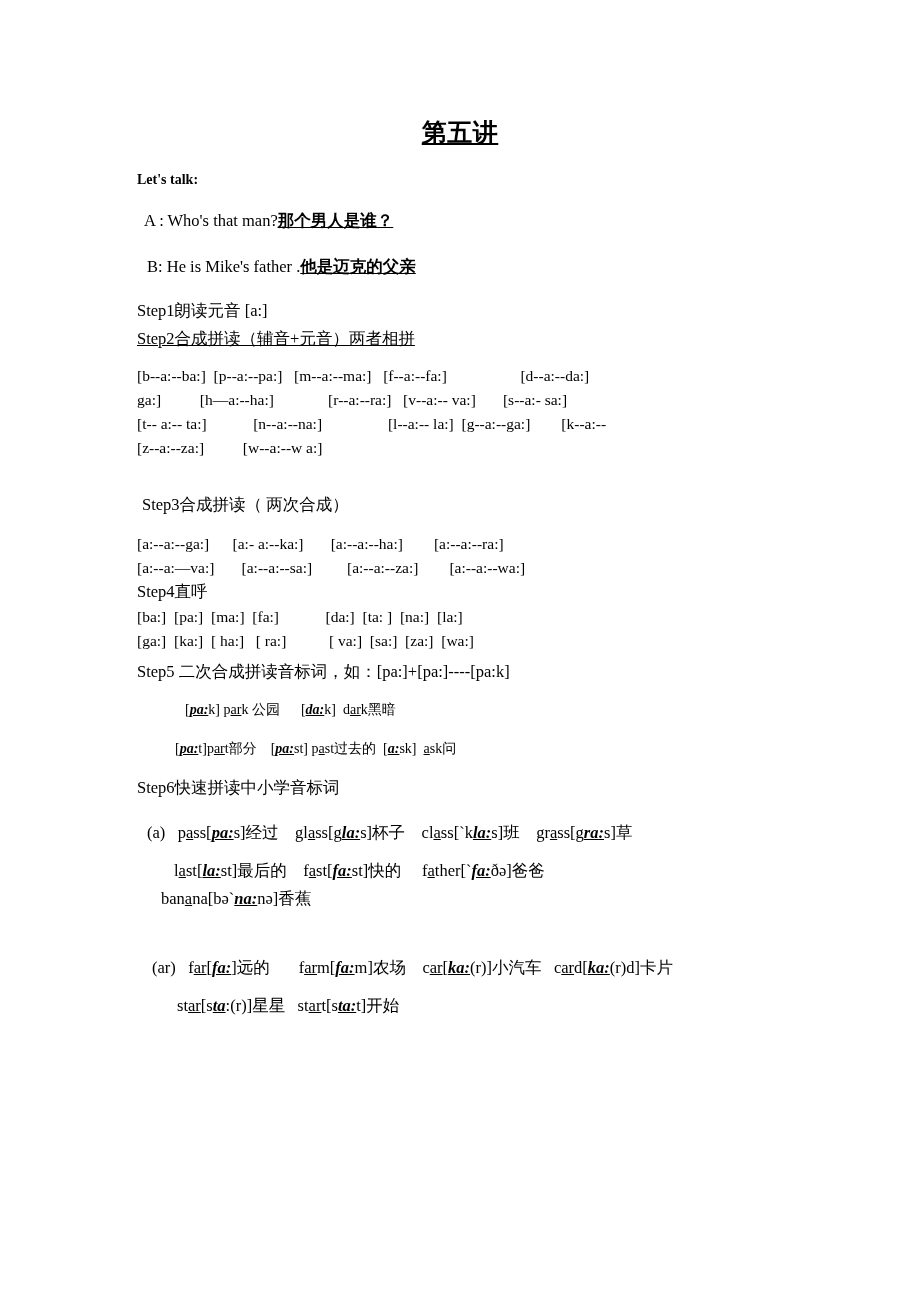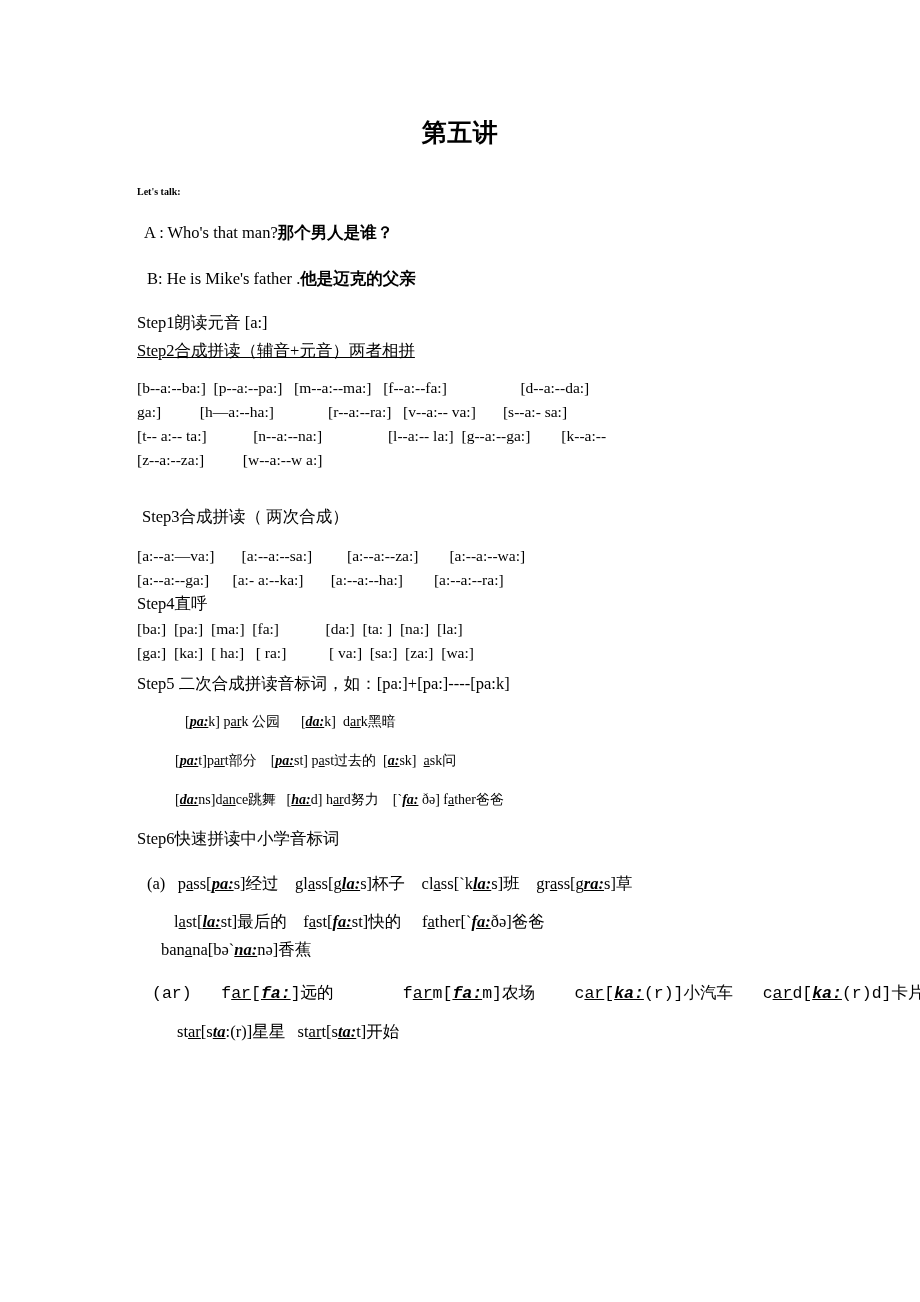--- a/index.html
+++ b/index.html
@@ -36,23 +36,23 @@
     font-size: 25px;
     line-height: 30px;
     margin-top: 118px;
     margin-bottom: 0;
     letter-spacing: 0.5px;
   }
 
   
   .lets-talk {
     font-weight: bold;
-    font-size: 10px;
+    font-size: 14px;
     line-height: 20px;
-    margin-top: 34px;
+    margin-top: 22px;
   }
   .dialog-line {
     font-size: 16.5px;
     line-height: 22px;
     margin-top: 20px;
     padding-left: 7px;
   }
   .dialog-line.second { margin-top: 24px; padding-left: 10px; }
 
   .step-head {
@@ -92,27 +92,27 @@
   .word-line.i2 { padding-left: 38px; }
 
   .sec-line {
     font-size: 16.5px;
     line-height: 24px;
     white-space: pre;
   }
   .sec-a { margin-top: 22px; padding-left: 10px; }
   .sec-a2 { margin-top: 14px; padding-left: 37px; }
   .sec-a3 { margin-top: 4px; padding-left: 24px; }
-  .sec-ar { margin-top: 20px; padding-left: 15px; font-family: Liberation Mono, monospace; }
+  .sec-ar { margin-top: 45px; padding-left: 15px; }
   .sec-ar2 { margin-top: 14px; padding-left: 40px; }
 
   
   .pb { font-weight: bold; font-style: italic; text-decoration: underline; }
   .ul { text-decoration: underline; }
-  .cn { font-family: "DejaVu Sans", "Liberation Sans", sans-serif; font-weight: bold; }
+  .cn { font-family: "DejaVu Sans", "Liberation Sans", sans-serif; font-weight: bold; text-decoration: underline; }
 </style>
 </head>
 <body>
 
 <div class="page">
   <div class="content">
 
     <h1 class="doc-title cn">第五讲</h1>
 
     <div class="lets-talk">Let's talk:</div>
@@ -133,36 +133,35 @@
     <div class="ph-block">
       <div class="ph-row">[b--a:--ba:]  [p--a:--pa:]   [m--a:--ma:]   [f--a:--fa:]                   [d--a:--da:]</div>
       <div class="ph-row">ga:]          [h—a:--ha:]              [r--a:--ra:]   [v--a:-- va:]       [s--a:- sa:]</div>
       <div class="ph-row">[t-- a:-- ta:]            [n--a:--na:]                 [l--a:-- la:]  [g--a:--ga:]        [k--a:--</div>
       <div class="ph-row">[z--a:--za:]          [w--a:--w a:]</div>
     </div>
 
     <div class="step-head indent1" style="margin-top:34px;">Step3合成拼读（ 两次合成）</div>
 
     <div class="ph-block-step3">
+      <div class="ph-row">[a:--a:--ga:]      [a:- a:--ka:]       [a:--a:--ha:]        [a:--a:--ra:]</div>
       <div class="ph-row">[a:--a:—va:]       [a:--a:--sa:]         [a:--a:--za:]        [a:--a:--wa:]</div>
-      <div class="ph-row">[a:--a:--ga:]      [a:- a:--ka:]       [a:--a:--ha:]        [a:--a:--ra:]</div>
     </div>
 
     <div class="step-head" style="margin-top:1px;">Step4直呼</div>
 
     <div class="ph-block-step4">
       <div class="ph-row">[ba:]  [pa:]  [ma:]  [fa:]            [da:]  [ta: ]  [na:]  [la:]</div>
       <div class="ph-row">[ga:]  [ka:]  [ ha:]   [ ra:]           [ va:]  [sa:]  [za:]  [wa:]</div>
     </div>
 
     <div class="step-head" style="margin-top:8px;">Step5 二次合成拼读音标词，如：[pa:]+[pa:]----[pa:k]</div>
 
     <div class="word-line i1"><span>[</span><span class="pb">pa:</span><span>k] p</span><span class="ul">ar</span><span>k 公园      [</span><span class="pb">da:</span><span>k]  d</span><span class="ul">ar</span><span>k黑暗</span></div>
     <div class="word-line i2"><span>[</span><span class="pb">pa:</span><span>t]p</span><span class="ul">ar</span><span>t部分    [</span><span class="pb">pa:</span><span>st] p</span><span class="ul">a</span><span>st过去的  [</span><span class="pb">a:</span><span>sk]  </span><span class="ul">a</span><span>sk问</span></div>
-    <div class="word-line i2"><span>[</span><span class="pb">da:</span><span>ns]d</span><span class="ul">an</span><span>ce跳舞   [</span><span class="pb">ha:</span><span>d] h</span><span class="ul">ar</span><span>d努力    [`</span><span class="pb">fa:</span><span> ðə] f</span><span class="ul">a</span><span>ther爸爸</span></div>
 
     <div class="step-head" style="margin-top:16px;">Step6快速拼读中小学音标词</div>
 
     <div class="sec-line sec-a"><span>(a)   p</span><span class="ul">a</span><span>ss[</span><span class="pb">pa:</span><span>s]经过    gl</span><span class="ul">a</span><span>ss[g</span><span class="pb">la:</span><span>s]杯子    cl</span><span class="ul">a</span><span>ss[`k</span><span class="pb">la:</span><span>s]班    gr</span><span class="ul">a</span><span>ss[g</span><span class="pb">ra:</span><span>s]草</span></div>
     <div class="sec-line sec-a2"><span>l</span><span class="ul">a</span><span>st[</span><span class="pb">la:</span><span>st]最后的    f</span><span class="ul">a</span><span>st[</span><span class="pb">fa:</span><span>st]快的     f</span><span class="ul">a</span><span>ther[`</span><span class="pb">fa:</span><span>ðə]爸爸</span></div>
     <div class="sec-line sec-a3"><span>ban</span><span class="ul">a</span><span>na[bə`</span><span class="pb">na:</span><span>nə]香蕉</span></div>
 
     <div class="sec-line sec-ar"><span>(ar)   f</span><span class="ul">ar</span><span>[</span><span class="pb">fa:</span><span>]远的       f</span><span class="ul">ar</span><span>m[</span><span class="pb">fa:</span><span>m]农场    c</span><span class="ul">ar</span><span>[</span><span class="pb">ka:</span><span>(r)]小汽车   c</span><span class="ul">ar</span><span>d[</span><span class="pb">ka:</span><span>(r)d]卡片</span></div>
     <div class="sec-line sec-ar2"><span>st</span><span class="ul">ar</span><span>[s</span><span class="pb">ta</span><span>:(r)]星星   st</span><span class="ul">ar</span><span>t[s</span><span class="pb">ta:</span><span>t]开始</span></div>
 

